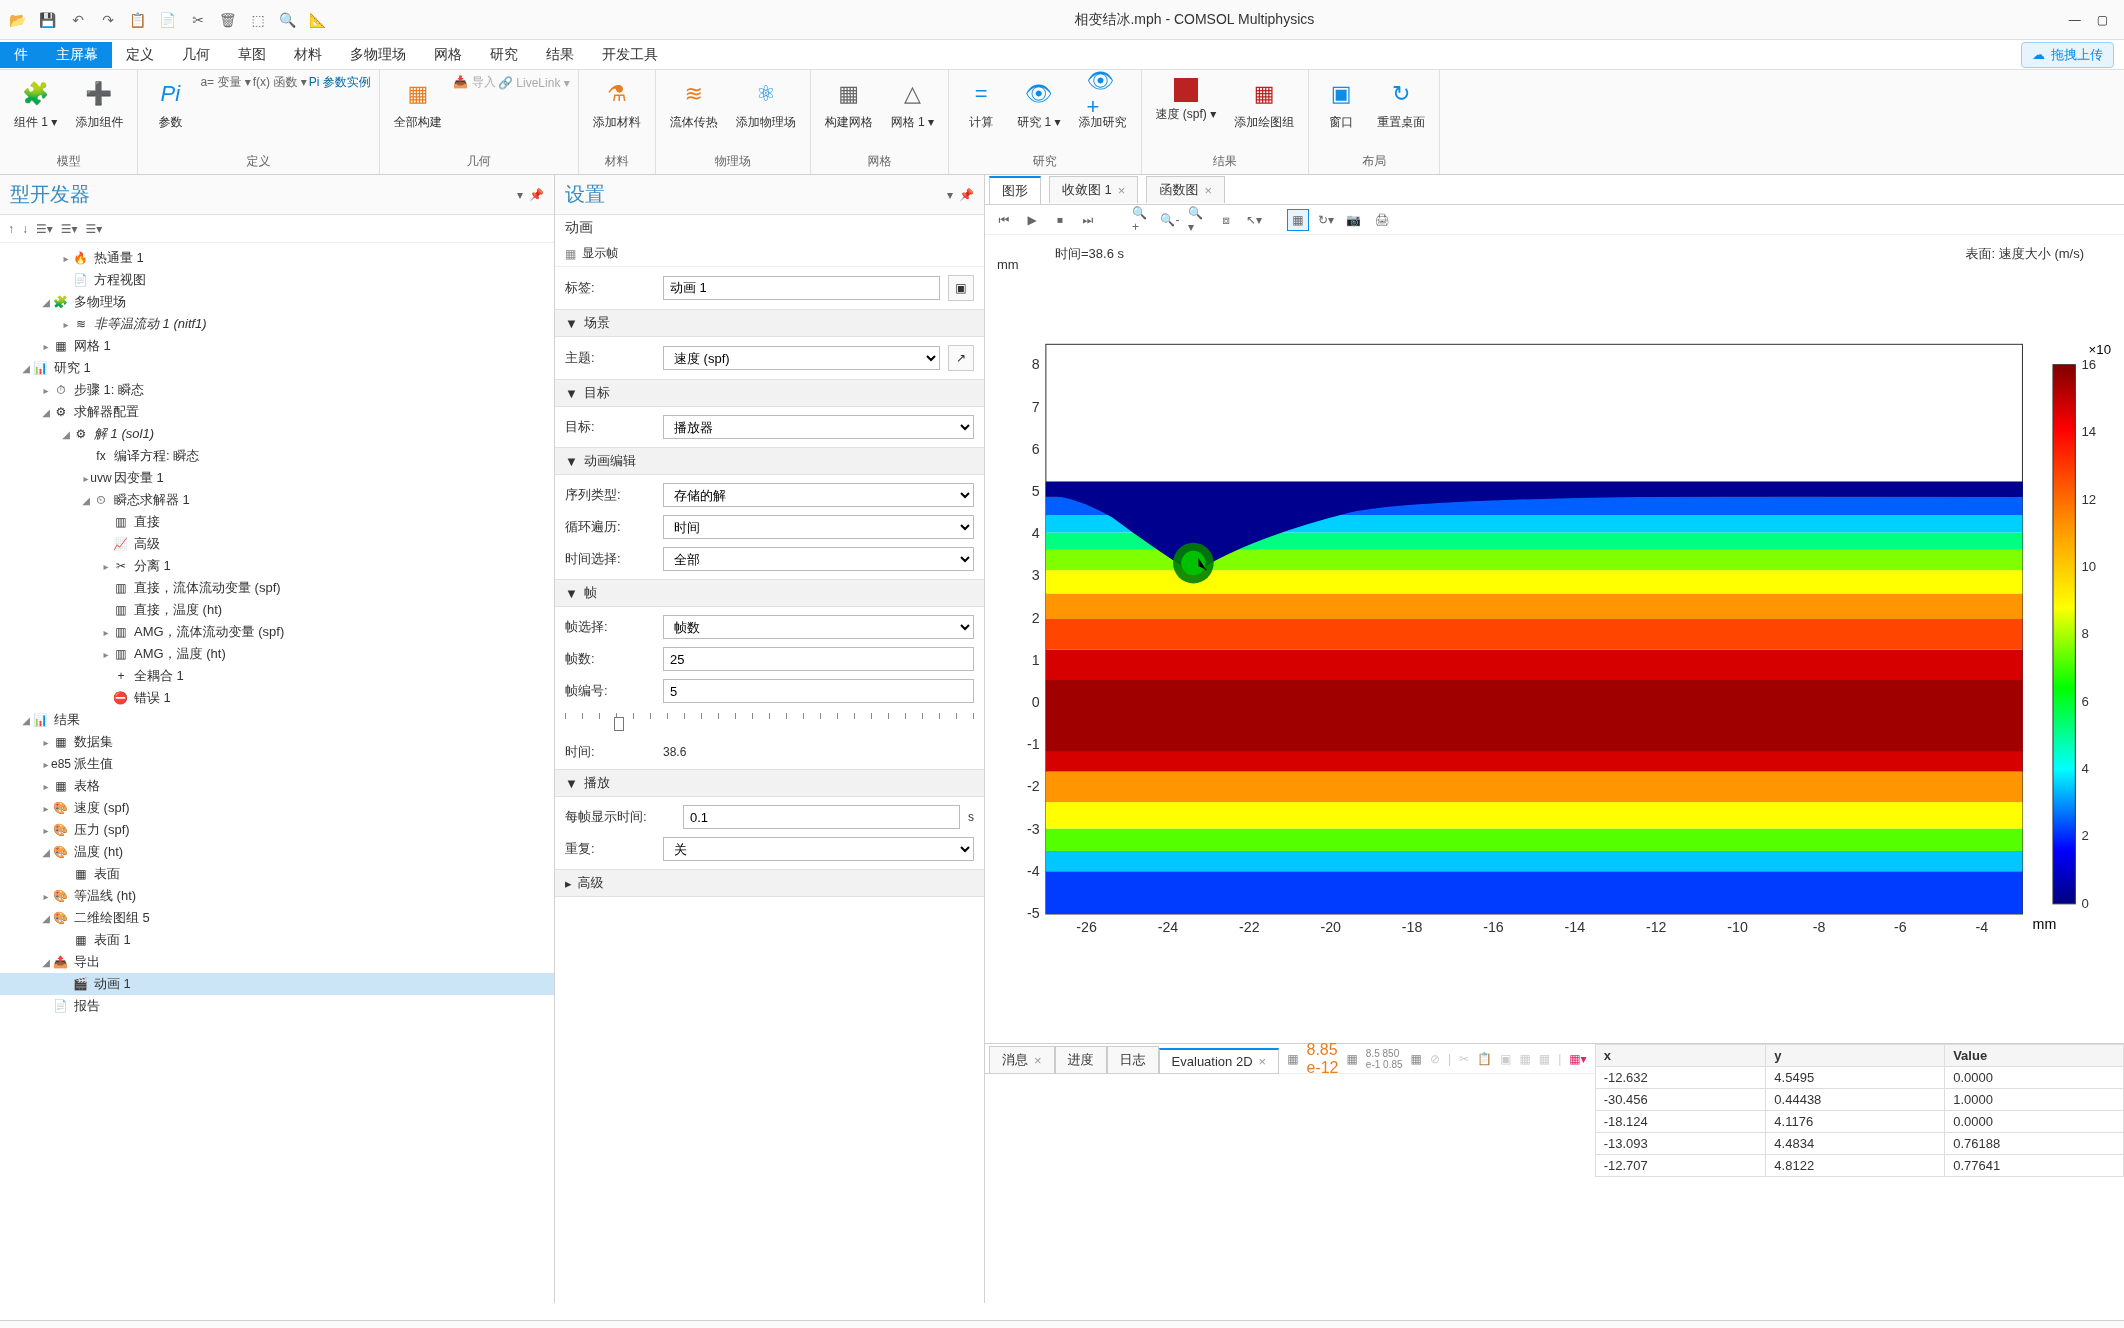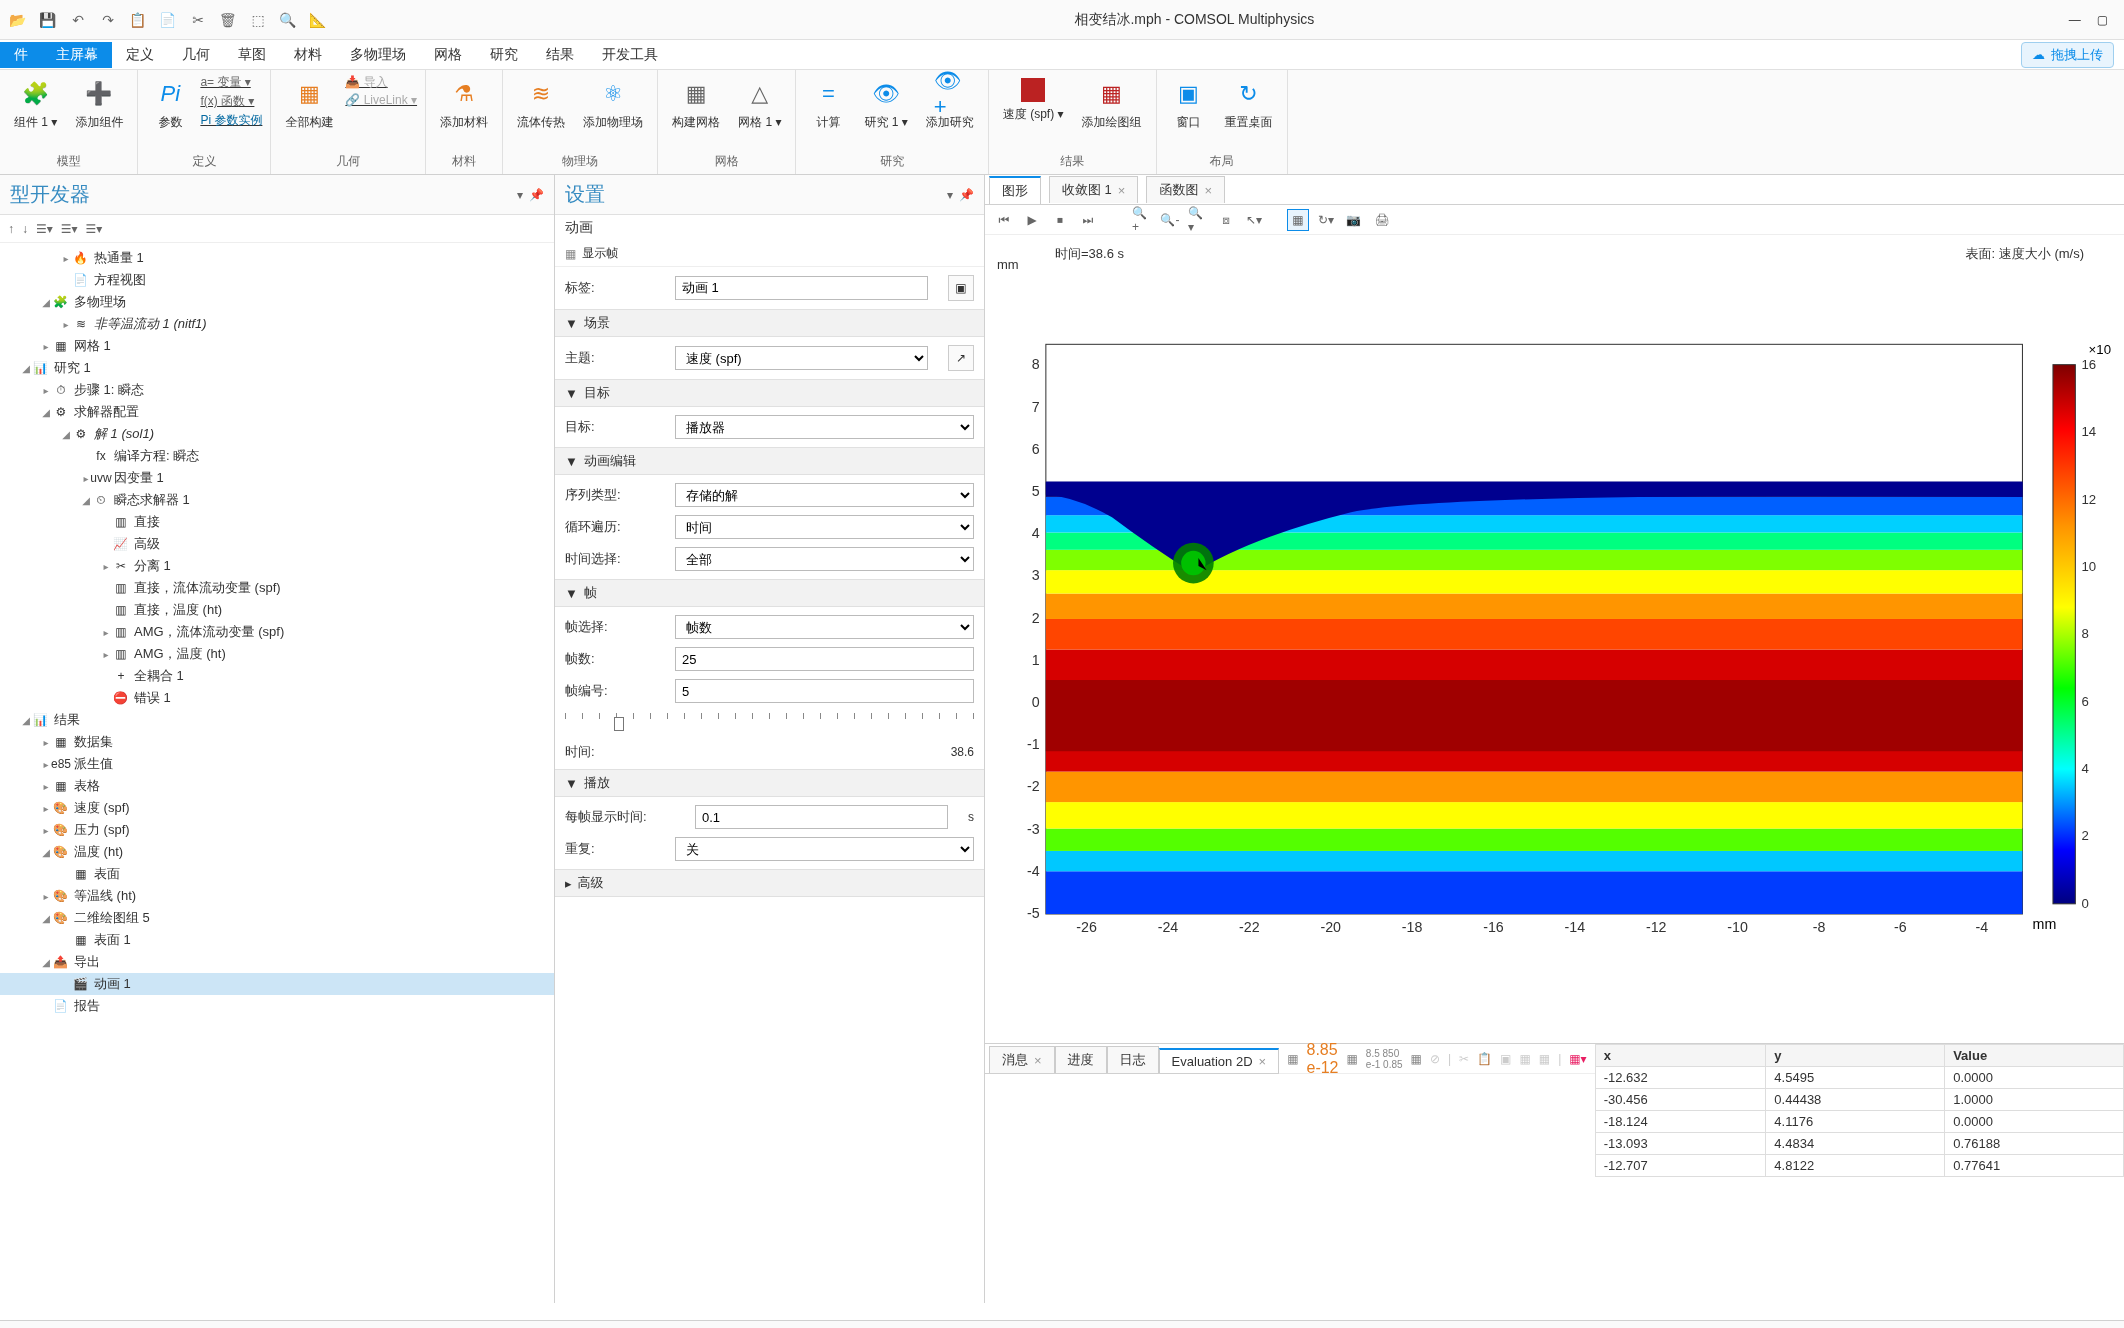--- a/index.html
+++ b/index.html
@@ -18,42 +18,42 @@
 .menu-item.active { background:#0c8ce9; color:#fff; }
 .upload-btn { margin-left:auto; margin-right:10px; background:#e8f4fd; border:1px solid #9fcfef; border-radius:4px; padding:3px 10px; color:#0c8ce9; display:flex; align-items:center; gap:6px; font-size:13px; }
 
 
 .ribbon { height:105px; display:flex; background:#fafafa; border-bottom:1px solid #d0d0d0; }
 .ribbon-group { border-right:1px solid #e0e0e0; padding:4px 8px; display:flex; flex-direction:column; }
 .ribbon-group-inner { flex:1; display:flex; align-items:flex-start; gap:6px; }
 .ribbon-group-label { text-align:center; font-size:12px; color:#666; padding-top:2px; }
 .rbtn { display:flex; flex-direction:column; align-items:center; justify-content:flex-start; min-width:48px; padding:4px 6px; font-size:12px; color:#333; gap:4px; }
 .rbtn-icon { width:32px; height:32px; display:flex; align-items:center; justify-content:center; font-size:22px; }
-.rbtn-stack { display:flex; flex-direction:column; gap:2px; font-size:12px;text-decoration:underline; }
+.rbtn-stack { display:flex; flex-direction:row; gap:2px; font-size:12px; }
 .rbtn-stack .row { display:flex; align-items:center; gap:4px; color:#666; }
 
 
 .main { display:flex; height:calc(1328px - 40px - 30px - 105px - 25px); }
 .panel { border-right:1px solid #d0d0d0; display:flex; flex-direction:column; background:#fff; }
 .panel-title { background:#fafafa; padding:6px 10px; font-size:20px; color:#368bc1; display:flex; align-items:center; border-bottom:1px solid #e0e0e0; }
 .panel-title .pin { margin-left:auto; font-size:12px; color:#666; display:flex; gap:6px; }
 
 
 .tree-tools { height:28px; display:flex; align-items:center; gap:8px; padding:0 8px; border-bottom:1px solid #eee; color:#666; }
 .tree { flex:1; overflow:auto; padding:4px 0; }
 .tree-node { display:flex; align-items:center; height:22px; font-size:13px; cursor:pointer; white-space:nowrap; }
 .tree-node.selected { background:#cce5f6; }
 .tree-toggle { width:12px; text-align:center; color:#888; font-size:10px; }
 .tree-icon { width:18px; height:16px; margin-right:4px; display:inline-flex; align-items:center; justify-content:center; font-size:12px; }
 
 
 .settings-body { flex:1; overflow:auto; }
 .section-head { background:#f2f2f2; padding:4px 10px; font-size:13px; border-top:1px solid #e0e0e0; border-bottom:1px solid #e0e0e0; display:flex; align-items:center; gap:6px; }
 .section-body { padding:8px 10px; display:flex; flex-direction:column; gap:8px; }
-.form-row { display:flex; align-items:center; gap:20px;justify-content:space-between; }
+.form-row { display:flex; align-items:center; gap:8px; }
 .form-row label { width:90px; font-size:13px; color:#333; }
 .form-row input[type=text], .form-row select { flex:1; height:24px; border:1px solid #bbb; padding:0 6px; font-size:13px; background:#fff; }
 .icon-btn { width:26px; height:26px; border:1px solid #ccc; display:flex; align-items:center; justify-content:center; background:#fafafa; }
 .slider-track { height:20px; position:relative; margin:2px 0; }
 .slider-track .ticks { position:absolute; inset:0; display:flex; justify-content:space-between; }
 .slider-track .ticks span { width:1px; height:6px; background:#888; }
 .slider-handle { position:absolute; top:4px; width:10px; height:14px; background:#fff; border:1px solid #777; left:12%; }
 
 
 .gfx { flex:1; display:flex; flex-direction:column; }

